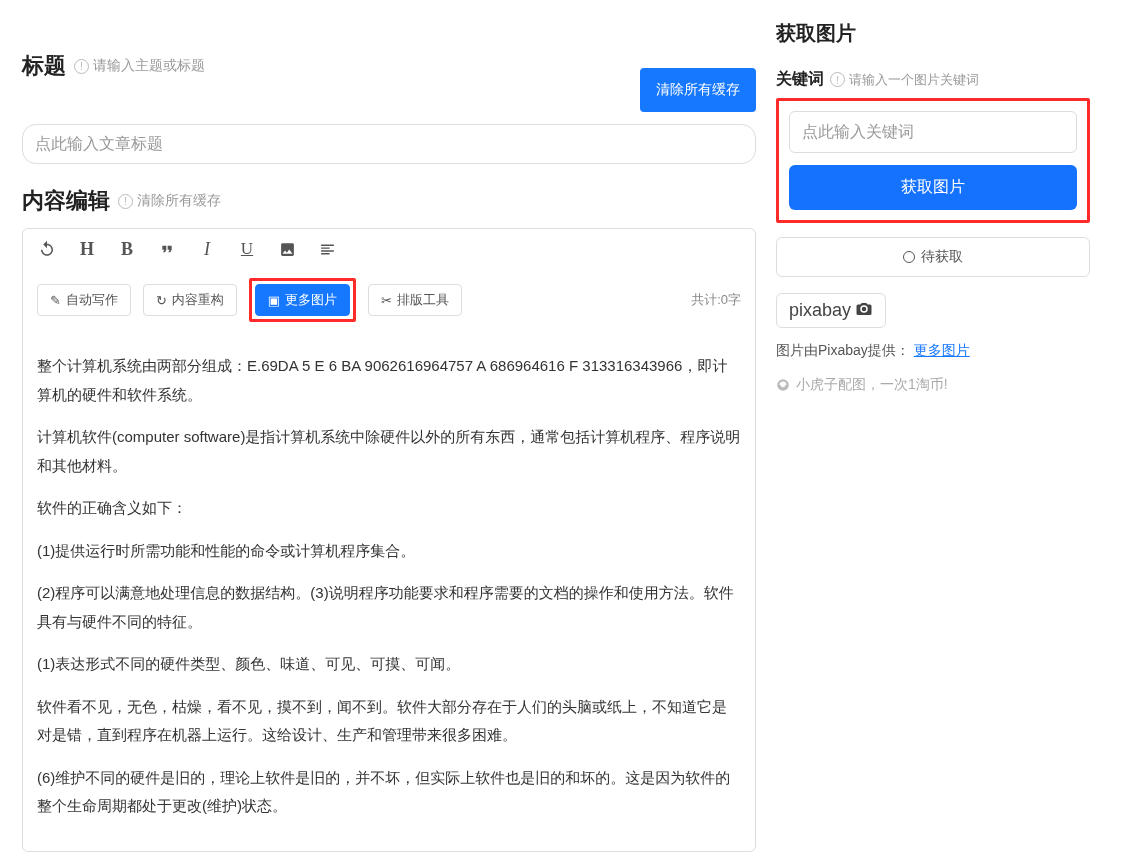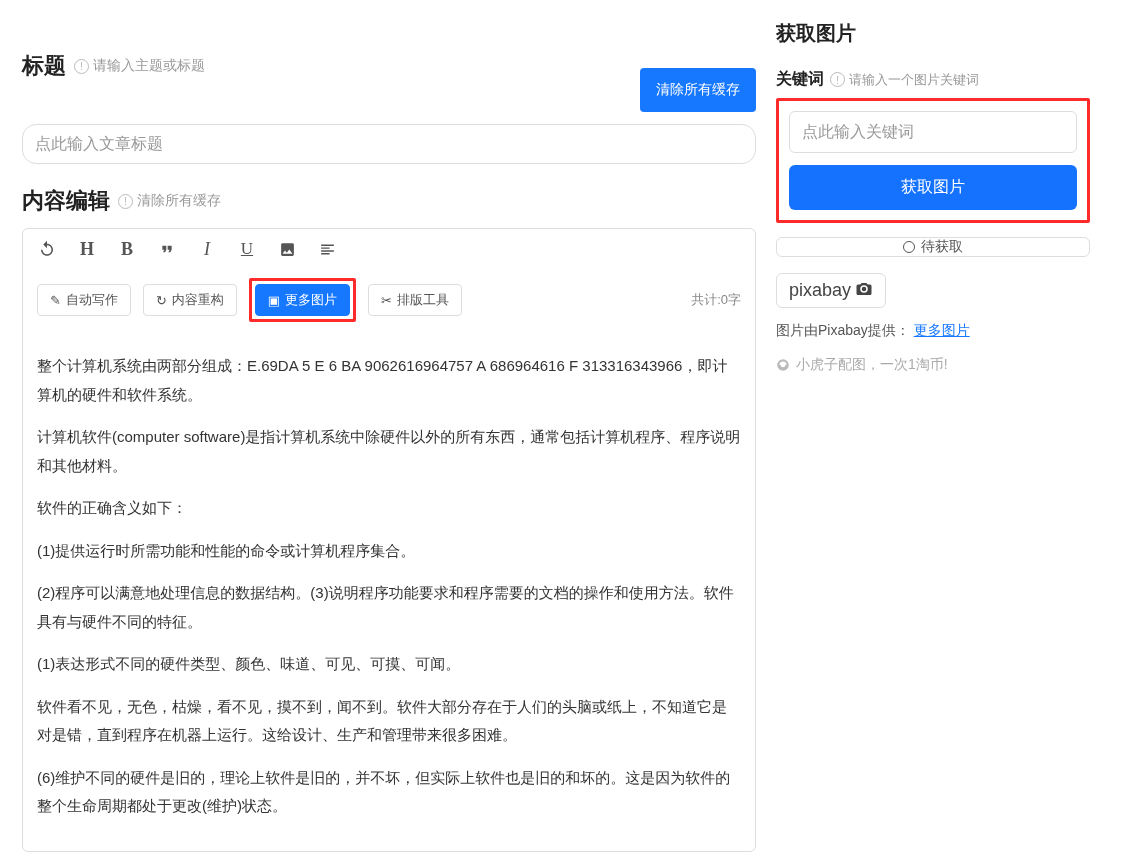--- a/index.html
+++ b/index.html
@@ -44,21 +44,21 @@
 
 .side-section-title { font-size: 20px; font-weight: 600; color: #222; margin-bottom: 22px; }
 .side-label-row { display: flex; align-items: center; margin-bottom: 8px; }
 .side-label { font-size: 16px; font-weight: 600; color: #222; margin-right: 6px; }
 .side-hint { color: #999; font-size: 13px; display: flex; align-items: center; }
 
 .highlight-panel { border: 3px solid #ff2a2a; padding: 10px; border-radius: 2px; }
 .keyword-input { width: 100%; padding: 11px 12px; border: 1px solid #ddd; border-radius: 6px; font-size: 16px; outline: none; margin-bottom: 12px; }
 .keyword-input::placeholder { color: #999; }
 
-.pending-box { margin-top: 14px; border: 1px solid #ddd; border-radius: 6px; text-align: center; color: #555; font-size: 14px; display:flex; align-items:center; justify-content:center; gap:6px; }
+.pending-box { margin-top: 14px; border: 1px solid #ddd; border-radius: 6px; padding: 10px; text-align: center; color: #555; font-size: 14px; display:flex; align-items:center; justify-content:center; gap:6px; }
 .circle-icon { width: 12px; height: 12px; border: 1.5px solid #555; border-radius: 50%; display: inline-block; }
 
 .pixabay-box { margin-top: 16px; border: 1px solid #ddd; border-radius: 6px; padding: 6px 12px; display: inline-flex; align-items: center; gap: 4px; }
 .pixabay-text { font-size: 18px; color: #444; letter-spacing: 0; }
 .cam-icon { font-size: 14px; }
 
 .provider-line { margin-top: 14px; font-size: 14px; color: #555; }
 .provider-line a { color: #1677ff; text-decoration: underline; }
 
 .coin-line { margin-top: 16px; font-size: 14px; color: #aaa; display:flex; align-items:center; gap:6px; }

